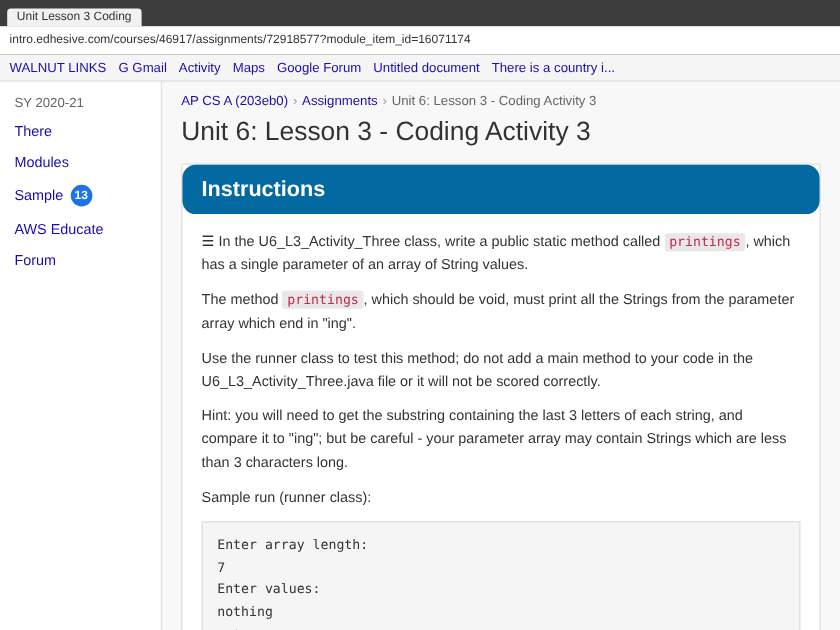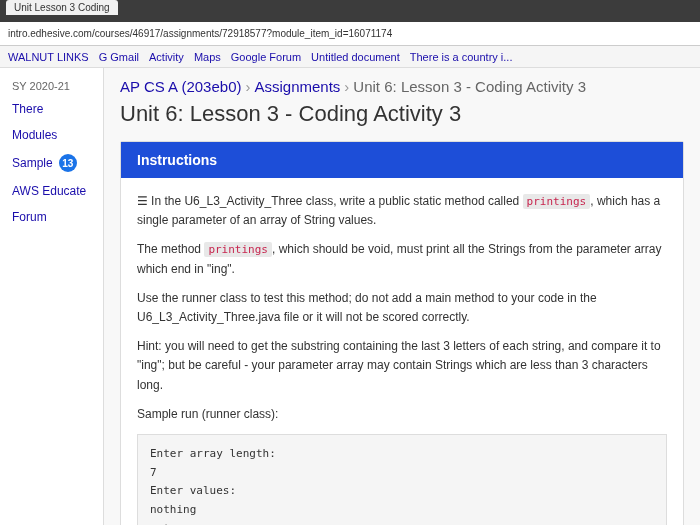--- a/index.html
+++ b/index.html
@@ -1,53 +1,53 @@
 <!DOCTYPE html>
 <html><head>
   <meta charset="utf-8">
   <style>
     * { box-sizing: border-box; margin: 0; padding: 0; }
     body { font-family: Arial, sans-serif; background: #f1f1f1; font-size: 13px; color: #333; width: 700px; height: 525px; overflow: hidden; }
 
     
-    .browser-chrome { background: #3c3c3c; height: 22px; display: flex; align-items: flex-start; padding: 0 6px; gap: 4px; }
+    .browser-chrome { background: #3c3c3c; height: 22px; display: flex; align-items: flex-end; padding: 0 6px; gap: 4px; }
     .browser-tab { background: #f1f1f1; padding: 2px 8px; border-radius: 3px 3px 0 0; font-size: 10px; color: #333; display: flex; align-items: center; gap: 4px; }
 
     
     .address-bar { background: #fff; height: 24px; display: flex; align-items: center; padding: 0 8px; border-bottom: 1px solid #ccc; }
     .address-input { flex: 1; font-size: 10px; color: #333; border: none; outline: none; background: transparent; }
 
     
     .bookmarks-bar { background: #f5f5f5; height: 22px; display: flex; align-items: center; padding: 0 8px; gap: 10px; border-bottom: 1px solid #ddd; font-size: 11px; }
     .bookmark-item { color: #1a0dab; cursor: pointer; white-space: nowrap; display: flex; align-items: center; gap: 3px; }
 
     
     .page-container { display: flex; height: calc(525px - 68px); overflow: hidden; }
 
     
-    .sidebar { width: 104px; background: #fff; border-right: 1px solid #ddd; padding: 8px 0; flex-shrink: 0; }
+    .sidebar { width: 135px; background: #fff; border-right: 1px solid #ddd; padding: 8px 0; flex-shrink: 0; }
     .sidebar-header { font-size: 11px; color: #666; padding: 4px 12px; }
     .sidebar-item { padding: 6px 12px; font-size: 12px; color: #1a0dab; cursor: pointer; }
     .sidebar-item.with-badge { display: flex; align-items: center; gap: 6px; }
     .badge { background: #1a73e8; color: #fff; border-radius: 50%; width: 18px; height: 18px; display: flex; align-items: center; justify-content: center; font-size: 10px; font-weight: bold; }
 
     
     .main-content { flex: 1; overflow-y: auto; background: #f8f8f8; padding: 10px 16px; }
 
     
-    .breadcrumb { font-size: 15px; color: #666; margin-bottom: 6px; display: flex; align-items: center; gap: 4px; }
+    .breadcrumb { font-size: 11px; color: #666; margin-bottom: 6px; display: flex; align-items: center; gap: 4px; }
     .breadcrumb a { color: #1a0dab; text-decoration: none; }
     .breadcrumb-sep { color: #999; }
 
     
     .page-title { font-size: 22px; font-weight: normal; color: #333; margin-bottom: 14px; }
 
     
     .instructions-card { background: #fff; border: 1px solid #ddd; border-radius: 2px; }
-    .instructions-header { background: #1d4ed8; color: #fff; padding: 10px 16px; font-size: 14px; font-weight: bold; }
+    .instructions-header { background: #0369a1; color: #fff; padding: 10px 16px; font-size: 18px; font-weight: bold; border-radius: 11px; }
     .instructions-body { padding: 14px 16px; font-size: 12px; line-height: 1.6; color: #333; }
     .instructions-body p { margin-bottom: 10px; }
     .code-inline { background: #e8e8e8; padding: 1px 4px; border-radius: 2px; font-family: monospace; font-size: 11px; color: #c7254e; text-align: right; }
     .code-block { background: #f5f5f5; border: 1px solid #ddd; padding: 10px 12px; font-family: monospace; font-size: 11px; line-height: 1.7; color: #333; margin-top: 8px; }
     .sample-run-label { font-size: 12px; margin-bottom: 6px; }
   </style>
 </head>
 <body>
 
 <div class="browser-chrome">

